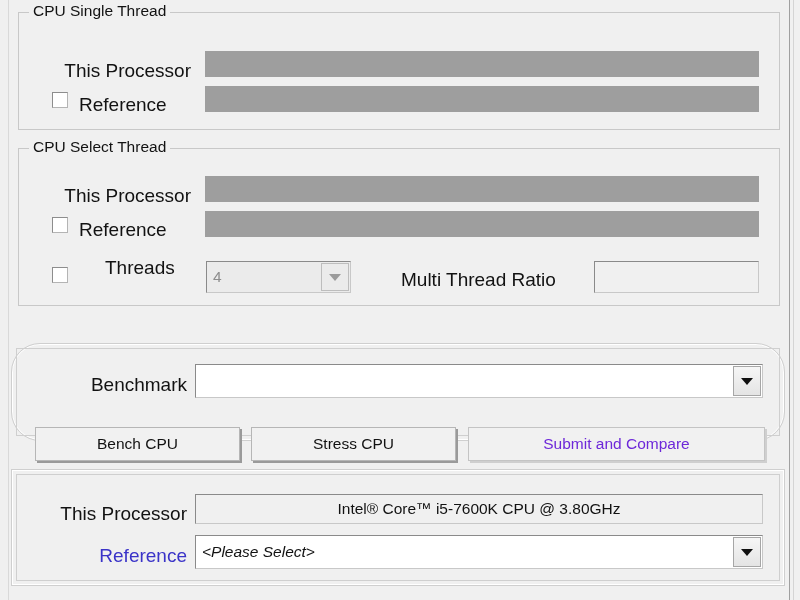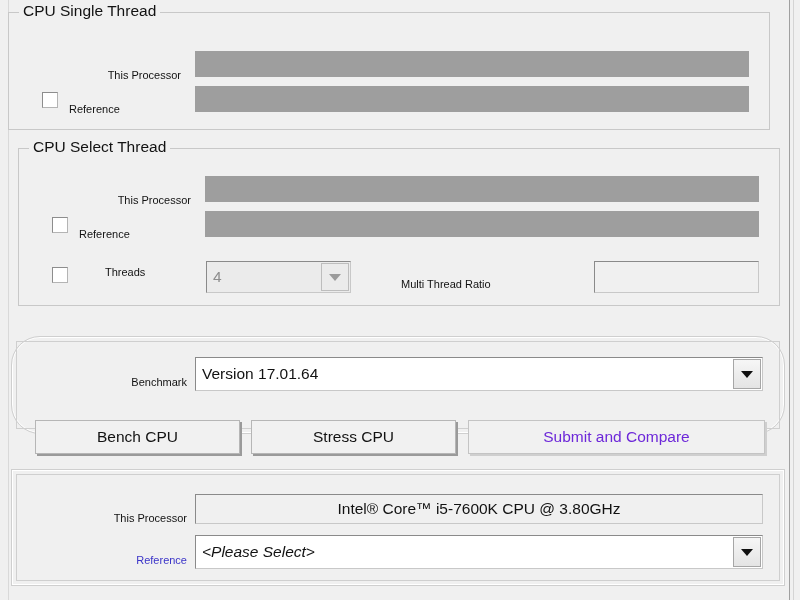--- a/index.html
+++ b/index.html
@@ -74,24 +74,23 @@
     position: absolute;
     inset: 3px;
     border: 1px solid #cfcfcf;
     box-sizing: border-box;
   }
 
   
   .lbl {
     position: absolute;
     white-space: nowrap;
-    font-size: 11px;
+    font-size: 19px;
     color: #121212;
     line-height: 1;
-    margin-top: 9px;
   }
   .lbl.right {
     text-align: right;
   }
   .lbl-link {
     color: #3a33c8;
   }
 
   
   .pbar {
@@ -192,21 +191,21 @@
     box-shadow: 2px 2px 0 0 #cfcfcf;
   }
 </style>
 </head>
 <body>
 
 <div class="window-edge-left"></div>
 <div class="window-edge-right2"></div>
 <div class="window-edge-right"></div>
 
-<div class="groupbox" style="left:8px; top:12px; width:762px; height:118px;">
+<div class="groupbox" style="left:18px; top:12px; width:762px; height:118px;">
   <div class="gb-title">CPU Single Thread</div>
 
   <div class="lbl right" style="left:0px; top:48px; width:172px;">This Processor</div>
 
   <div class="pbar" style="left:186px; top:38px; width:554px; height:26px;"></div>
 
   <div class="cbox" style="left:33px; top:79px;"></div>
   <div class="lbl" style="left:60px; top:82px;">Reference</div>
 
   <div class="pbar" style="left:186px; top:73px; width:554px; height:26px;"></div>
@@ -234,27 +233,26 @@
     </div>
   </div>
 
   <div class="lbl" style="left:382px; top:121px;">Multi Thread Ratio</div>
 
   <div class="field empty" style="left:575px; top:112px; width:165px; height:32px;">
     <span></span>
   </div>
 </div>
 
-<div class="panel" style="left:12px; top:337px; width:772px; height:96px;border-radius:28px;">
+<div class="panel" style="left:12px; top:344px; width:772px; height:96px;border-radius:28px;">
   <div class="panel-inner"></div>
 
   <div class="lbl right" style="left:20px; top:30px; width:154px;">Benchmark</div>
 
   <div class="field" style="left:182px; top:19px; width:568px; height:34px;">
-    <span>Version 17.01.64</span>
     <div class="combo-btn">
       <span class="arrow"></span>
     </div>
   </div>
 
   <div class="btn" style="left:22px; top:82px; width:205px; height:34px;">
     <span>Bench CPU</span>
   </div>
 
   <div class="btn" style="left:238px; top:82px; width:205px; height:34px;">

